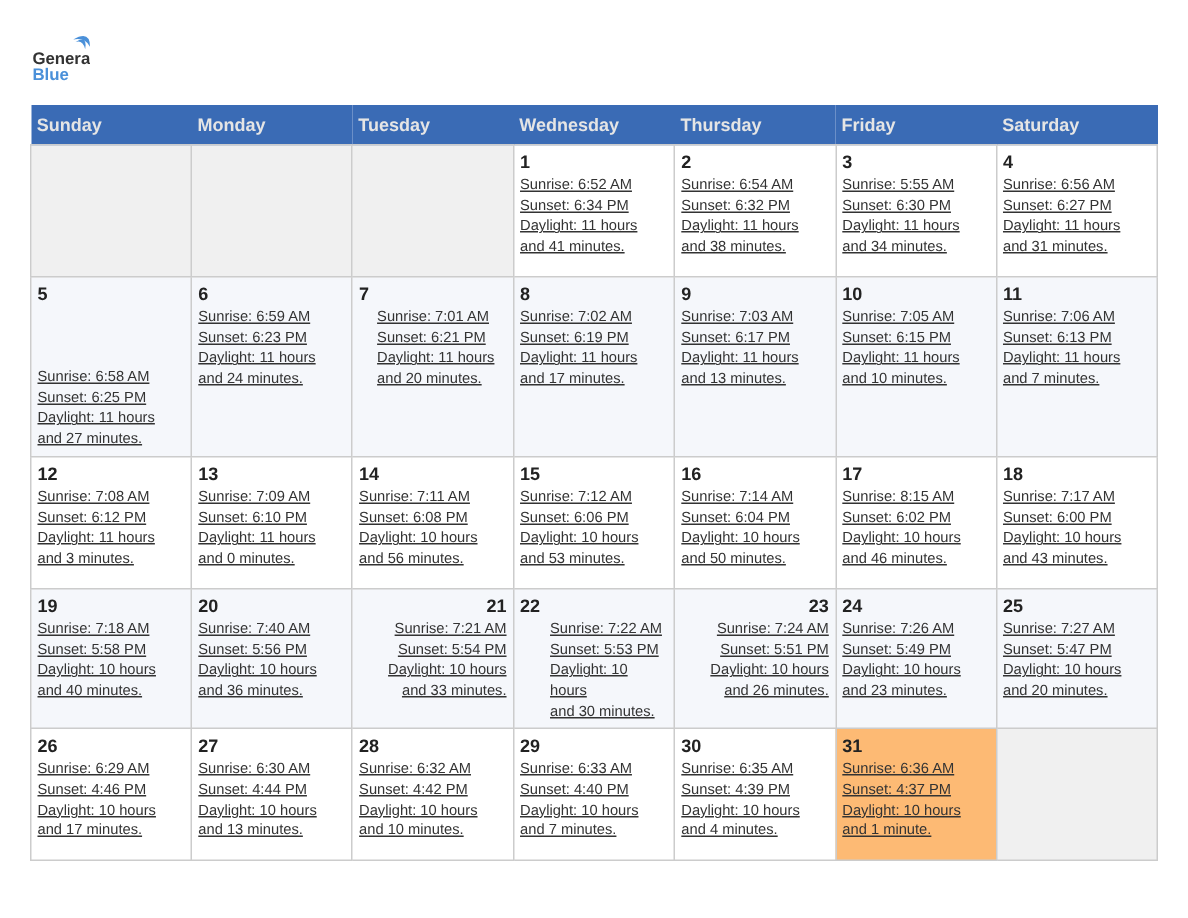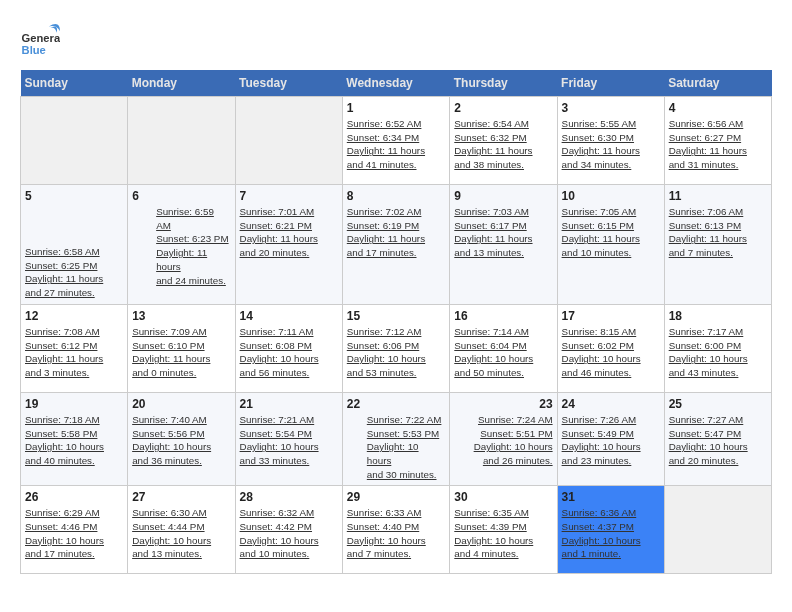--- a/index.html
+++ b/index.html
@@ -164,28 +164,28 @@
       <tr>
         <td style="background: rgb(245, 247, 251);">
           <div class="day-number">5</div>
           <div class="day-info" style="white-space: pre-line; margin-top: 42px;">Sunrise: 6:58 AM
 Sunset: 6:25 PM
 Daylight: 11 hours
 and 27 minutes.</div>
         </td>
         <td style="background: rgb(245, 247, 251);">
           <div class="day-number">6</div>
-          <div class="day-info" style="white-space: pre-line; margin-left: 24px;">Sunrise: 6:59 AM
+          <div class="day-info" style="white-space: pre-line;">Sunrise: 6:59 AM
 Sunset: 6:23 PM
 Daylight: 11 hours
 and 24 minutes.</div>
         </td>
         <td style="background: rgb(245, 247, 251);">
           <div class="day-number">7</div>
-          <div class="day-info" style="white-space: pre-line;">Sunrise: 7:01 AM
+          <div class="day-info" style="white-space: pre-line; margin-left: 12px;">Sunrise: 7:01 AM
 Sunset: 6:21 PM
 Daylight: 11 hours
 and 20 minutes.</div>
         </td>
         <td style="background: rgb(245, 247, 251);">
           <div class="day-number">8</div>
           <div class="day-info" style="white-space: pre-line;">Sunrise: 7:02 AM
 Sunset: 6:19 PM
 Daylight: 11 hours
 and 17 minutes.</div>
@@ -271,21 +271,21 @@
 Daylight: 10 hours
 and 40 minutes.</div>
         </td>
         <td style="background: rgb(245, 247, 251);">
           <div class="day-number">20</div>
           <div class="day-info" style="white-space: pre-line;">Sunrise: 7:40 AM
 Sunset: 5:56 PM
 Daylight: 10 hours
 and 36 minutes.</div>
         </td>
-        <td style="background: rgb(245, 247, 251);">
+        <td style="background: rgb(245, 247, 251); text-align: right;">
           <div class="day-number">21</div>
           <div class="day-info" style="white-space: pre-line;">Sunrise: 7:21 AM
 Sunset: 5:54 PM
 Daylight: 10 hours
 and 33 minutes.</div>
         </td>
         <td style="background: rgb(245, 247, 251);">
           <div class="day-number">22</div>
           <div class="day-info" style="white-space: pre-line; margin-left: 20px;">Sunrise: 7:22 AM
 Sunset: 5:53 PM
@@ -343,21 +343,21 @@
 Daylight: 10 hours
 and 7 minutes.</div>
         </td>
         <td style="background: rgb(255, 255, 255);">
           <div class="day-number">30</div>
           <div class="day-info" style="white-space: pre-line;">Sunrise: 6:35 AM
 Sunset: 4:39 PM
 Daylight: 10 hours
 and 4 minutes.</div>
         </td>
-        <td style="background: #3b82f6;">
+        <td style="background: #fdba74;">
           <div class="day-number">31</div>
           <div class="day-info" style="white-space: pre-line;">Sunrise: 6:36 AM
 Sunset: 4:37 PM
 Daylight: 10 hours
 and 1 minute.</div>
         </td>
         <td class="empty-cell"></td>
       </tr>
     </tbody>
 </table>

